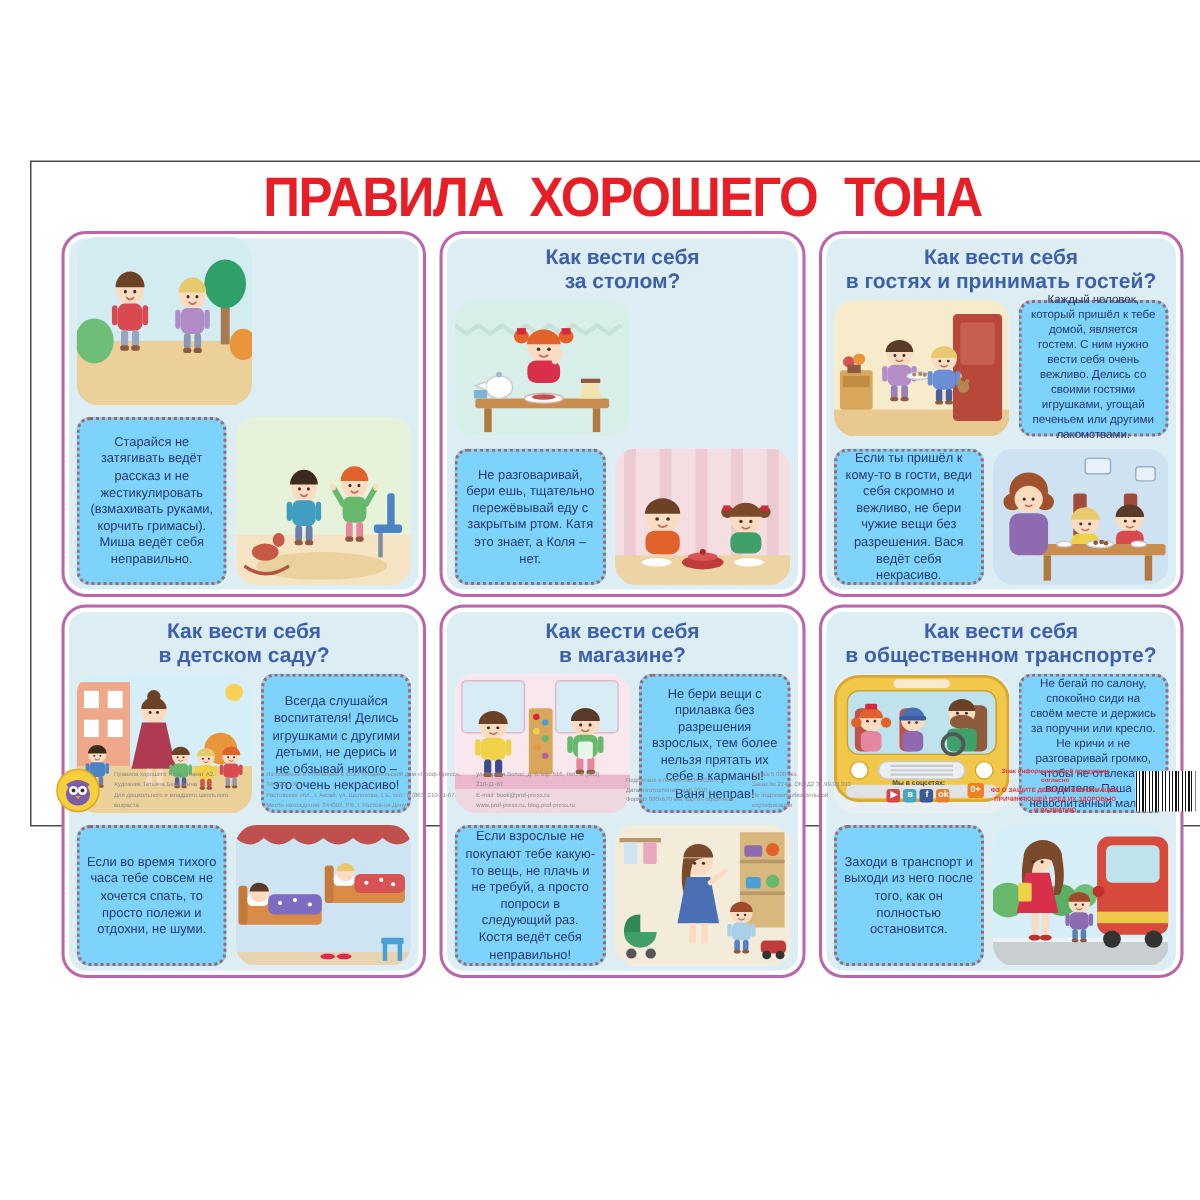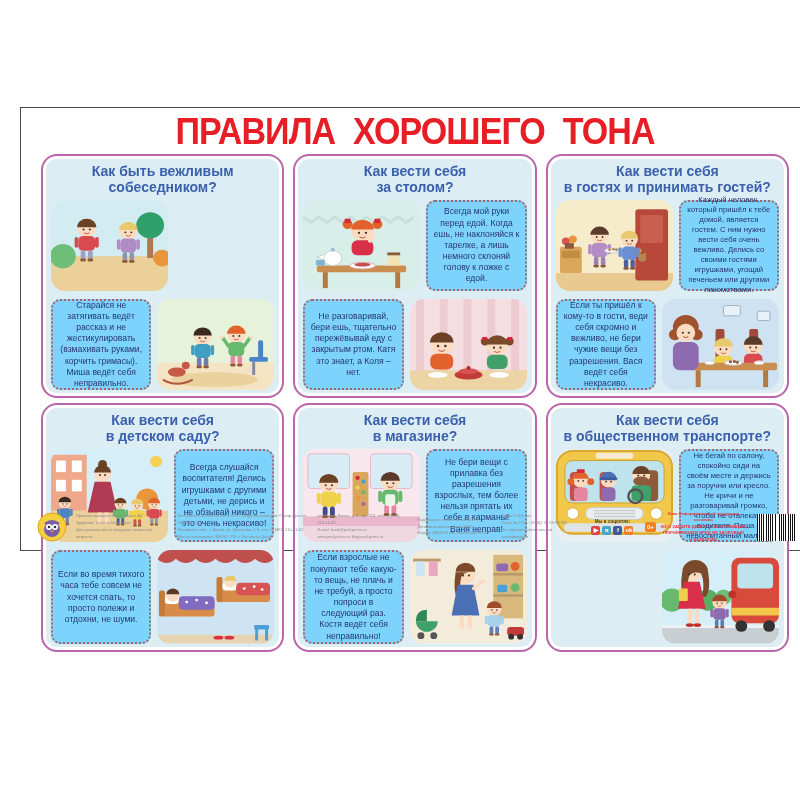--- a/index.html
+++ b/index.html
@@ -48,22 +48,20 @@
 <body>
 
 <div class="page">
   <div class="poster">
 
     <h1 class="poster-title">ПРАВИЛА ХОРОШЕГО ТОНА</h1>
 
     <div class="panels">
 
       <section class="panel">
-        <h2 class="panel-title">Как быть вежливым
-собеседником?</h2>
         <div class="row">
           <div class="illus">
               <svg viewBox="0 0 118 97" preserveAspectRatio="none">
    <rect width="118" height="97" fill="#d2ecf2"></rect>
                 <rect y="60" width="118" height="37" fill="#ecd09a"></rect>
    <circle cx="12" cy="60" r="13" fill="#6fbe77"></circle>
    <rect x="97" y="34" width="6" height="28" fill="#a97a4f"></rect>
                 <circle cx="100" cy="27" r="14" fill="#2fa06a"></circle>
    <circle cx="112" cy="62" r="9" fill="#e9953c"></circle>
    <g transform="translate(36,30) scale(1.05)">
@@ -172,21 +170,20 @@
     <circle cx="0" cy="0" r="11" fill="#fbdcc0"></circle>
     <path d="M-11.3,-1.5 a11.3,10.5 0 0 1 22.6,0 z" fill="#e2622b"></path>
     <circle cx="-3.5" cy="2" r="1.2" fill="#403030"></circle>
                   <circle cx="3.5" cy="2" r="1.2" fill="#403030"></circle>
     <path d="M-3,6 q3,3 6,0" stroke="#c06a5a" stroke-width="1.2" fill="none"></path>
     <rect x="-11" y="10" width="22" height="16" rx="6" fill="#d8304a"></rect>
     <rect x="7" y="2" width="4" height="11" rx="2" transform="rotate(30 9 8)" fill="#fbdcc0"></rect>
   </g>
               </svg>
             </div>
-          <div class="bubble">Всегда мой руки перед едой. Когда ешь, не наклоняйся к тарелке, а лишь немного склоняй голову к ложке с едой.</div>
         </div>
         <div class="row rev">
           <div class="illus">
               <svg viewBox="0 0 118 97" preserveAspectRatio="none">
    <rect width="118" height="97" fill="#f5dee2"></rect>
    <rect x="6" width="8" height="97" fill="#eccbd1"></rect>
                 <rect x="30" width="8" height="97" fill="#eccbd1"></rect>
    <rect x="54" width="8" height="97" fill="#eccbd1"></rect>
                 <rect x="78" width="8" height="97" fill="#eccbd1"></rect>
    <rect x="102" width="8" height="97" fill="#eccbd1"></rect>
@@ -630,20 +627,21 @@
     <rect x="-11.6" y="9" width="3.6" height="11" rx="1.8" fill="#8e6bb0"></rect>
           <rect x="8" y="9" width="3.6" height="11" rx="1.8" fill="#8e6bb0"></rect>
     <rect x="-8" y="8" width="16" height="15" rx="4.5" fill="#8e6bb0"></rect>
     <rect x="-5.8" y="22.5" width="4.6" height="9.5" rx="2.2" fill="#5b7fae"></rect>
     <rect x="1.2" y="22.5" width="4.6" height="9.5" rx="2.2" fill="#5b7fae"></rect>
     <rect x="-6.3" y="31" width="5.6" height="3" rx="1.5" fill="#8d5a3c"></rect>
     <rect x="0.7" y="31" width="5.6" height="3" rx="1.5" fill="#8d5a3c"></rect>
   </g>
               </svg>
             </div>
+          <div class="bubble">Заходи в транспорт и выходи из него после того, как он полностью остановится.</div>
         </div>
       </section>
 
     </div>
 
     <div class="footer">
       <div class="logo">
         <svg viewBox="0 0 30 30">
           <circle cx="15" cy="15" r="14" fill="#f6cf3f" stroke="#e0a71e"></circle>
           <ellipse cx="15" cy="17.5" rx="8" ry="7.5" fill="#7b5ea7"></ellipse>

